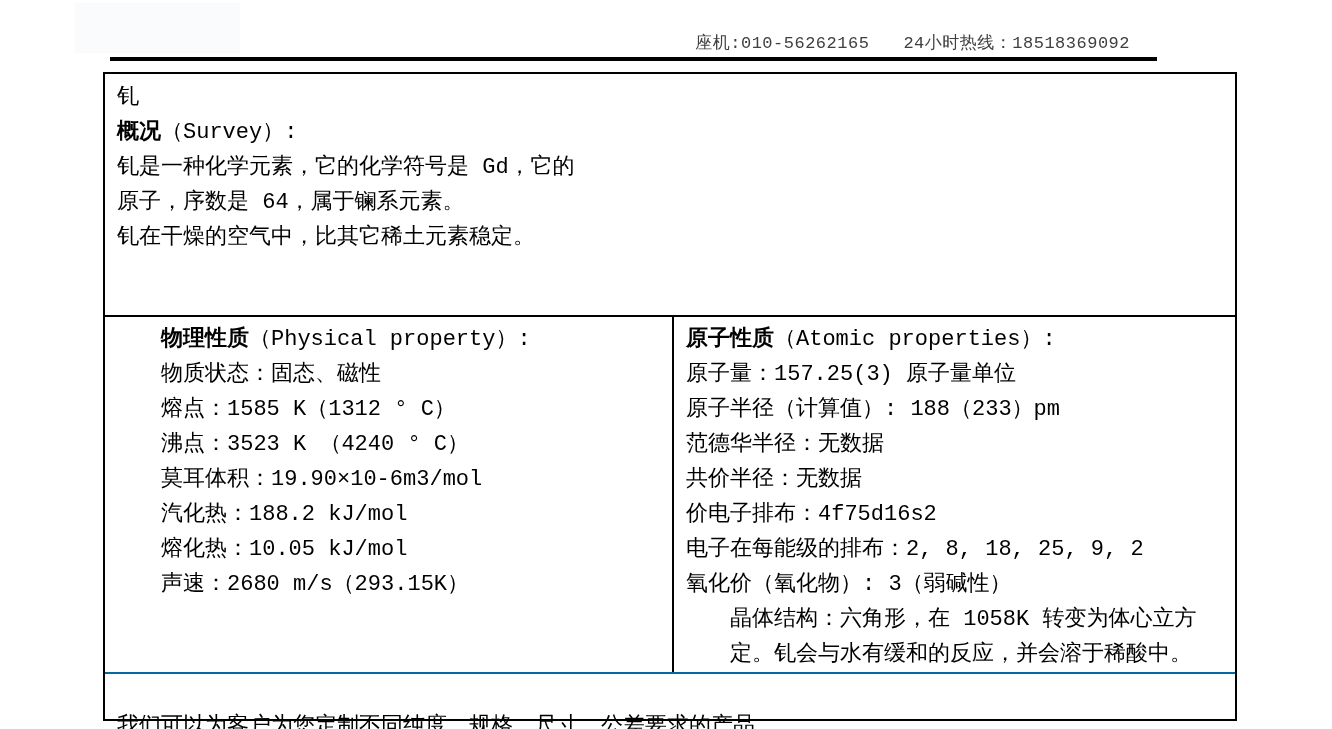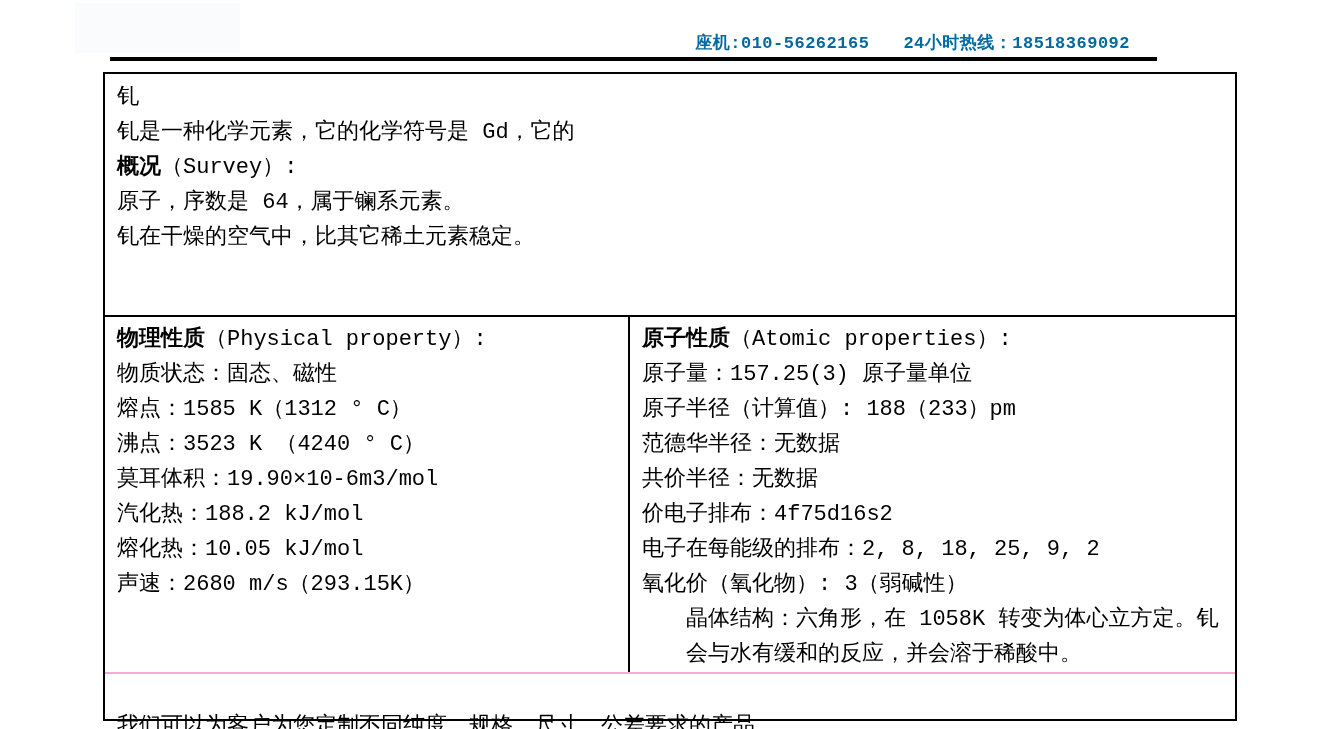--- a/index.html
+++ b/index.html
@@ -23,22 +23,22 @@
     top: 3px;
     width: 165px;
     height: 50px;
     background: #fafbfc;
   }
   .header-contact {
     position: absolute;
     top: 31px;
     right: 202px;
     font-size: 17px;
-    font-weight: bold;
-    color: #0369a1;
+    font-weight: normal;
+    color: #404040;
     white-space: nowrap;
     letter-spacing: 0.5px;
   }
   .header-contact .gap { display: inline-block; width: 34px; }
   .header-rule {
     position: absolute;
     left: 110px;
     top: 57px;
     width: 1047px;
     height: 4px;
@@ -57,23 +57,24 @@
   }
   .row-intro {
     box-sizing: border-box;
     height: 243px;
     border-bottom: 2px solid #000000;
     padding: 6px 14px 0 12px;
   }
   .row-props {
     box-sizing: border-box;
     height: 357px;
-    border-bottom: 2px solid #f9a8d4;
+    border-bottom: 2px solid #0369a1;
     display: flex;
     overflow: hidden;
+    padding-left: 44px;
   }
   .col-physical {
     box-sizing: border-box;
     width: 525px;
     border-right: 2px solid #000000;
     padding: 5px 10px 0 12px;
     overflow: hidden;
   }
   .col-atomic {
     box-sizing: border-box;
@@ -106,22 +107,22 @@
   <div class="header-contact">
     <span>座机:010-56262165</span><span class="gap"></span><span>24小时热线：18518369092</span>
   </div>
 
   <div class="header-rule"></div>
 
   <div class="doc-table">
 
     <div class="row-intro">
       <div class="tline">钆</div>
+      <div class="tline"><span class="bold">概况</span><span>（Survey）:</span></div>
       <div class="tline">钆是一种化学元素，它的化学符号是 Gd，它的</div>
-      <div class="tline"><span class="bold">概况</span><span>（Survey）:</span></div>
       <div class="tline">原子，序数是 64，属于镧系元素。</div>
       <div class="tline">钆在干燥的空气中，比其它稀土元素稳定。</div>
     </div>
 
     <div class="row-props">
 
       <div class="col-physical">
         <div class="tline"><span class="bold">物理性质</span><span>（Physical property）:</span></div>
         <div class="tline">物质状态：固态、磁性</div>
         <div class="tline">熔点：1585 K（1312 ° C）</div>

